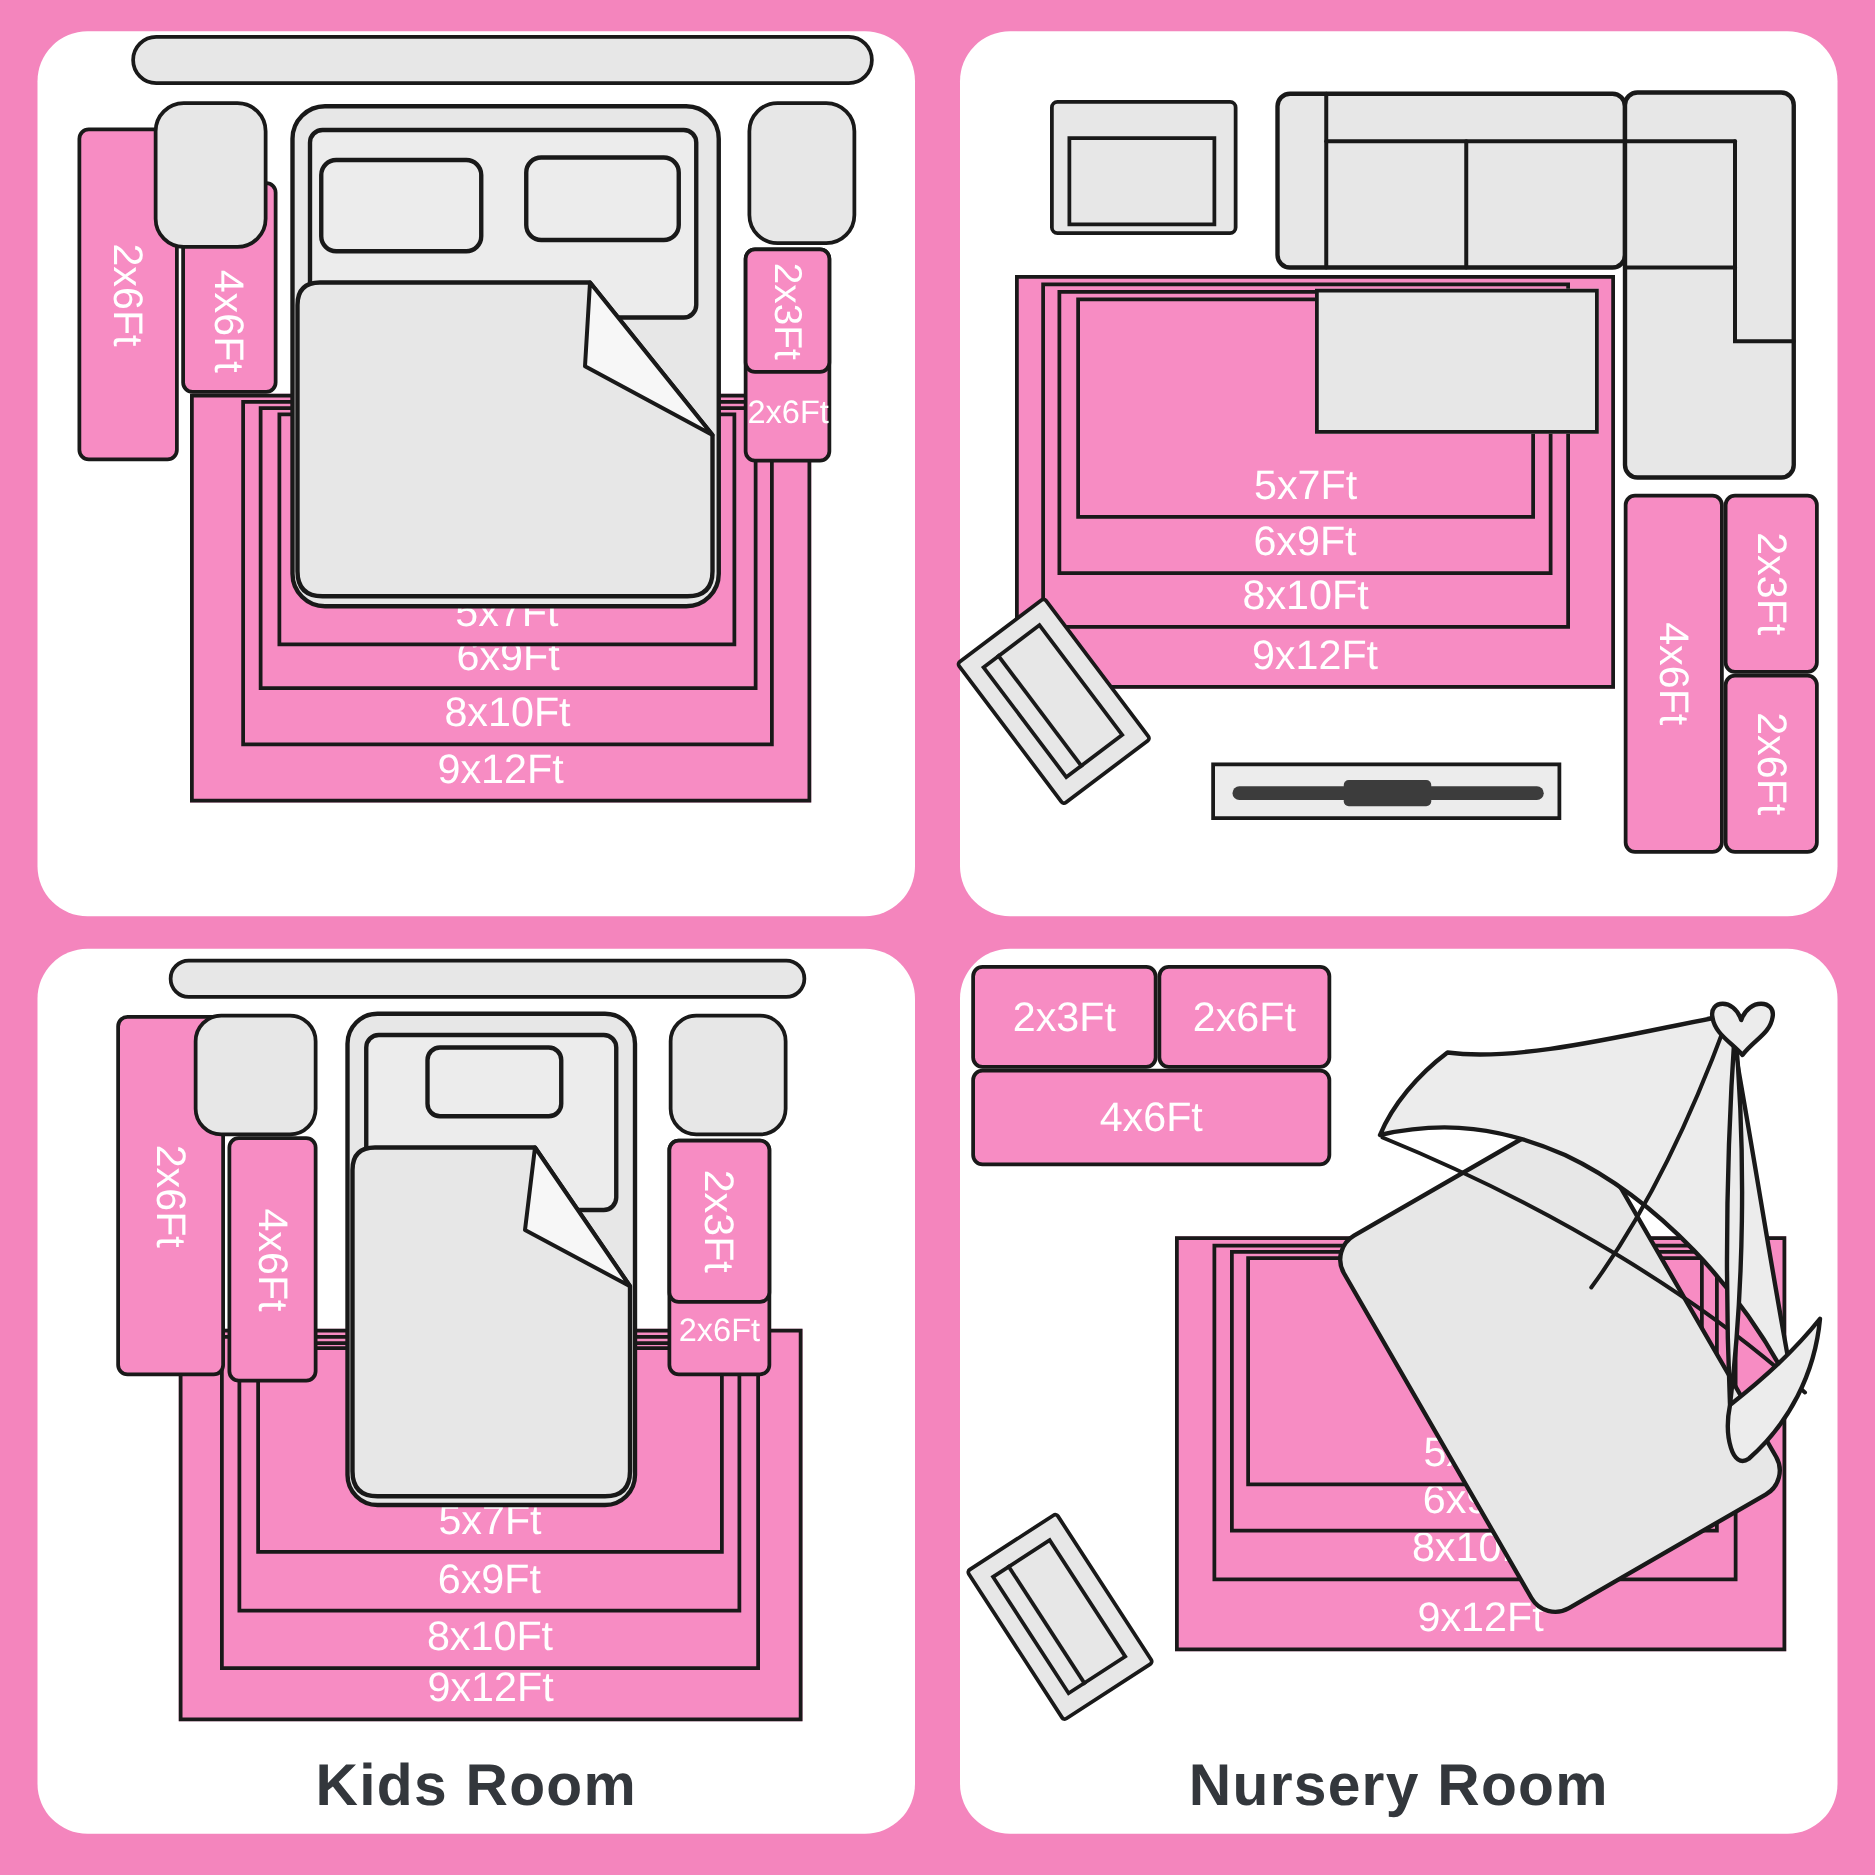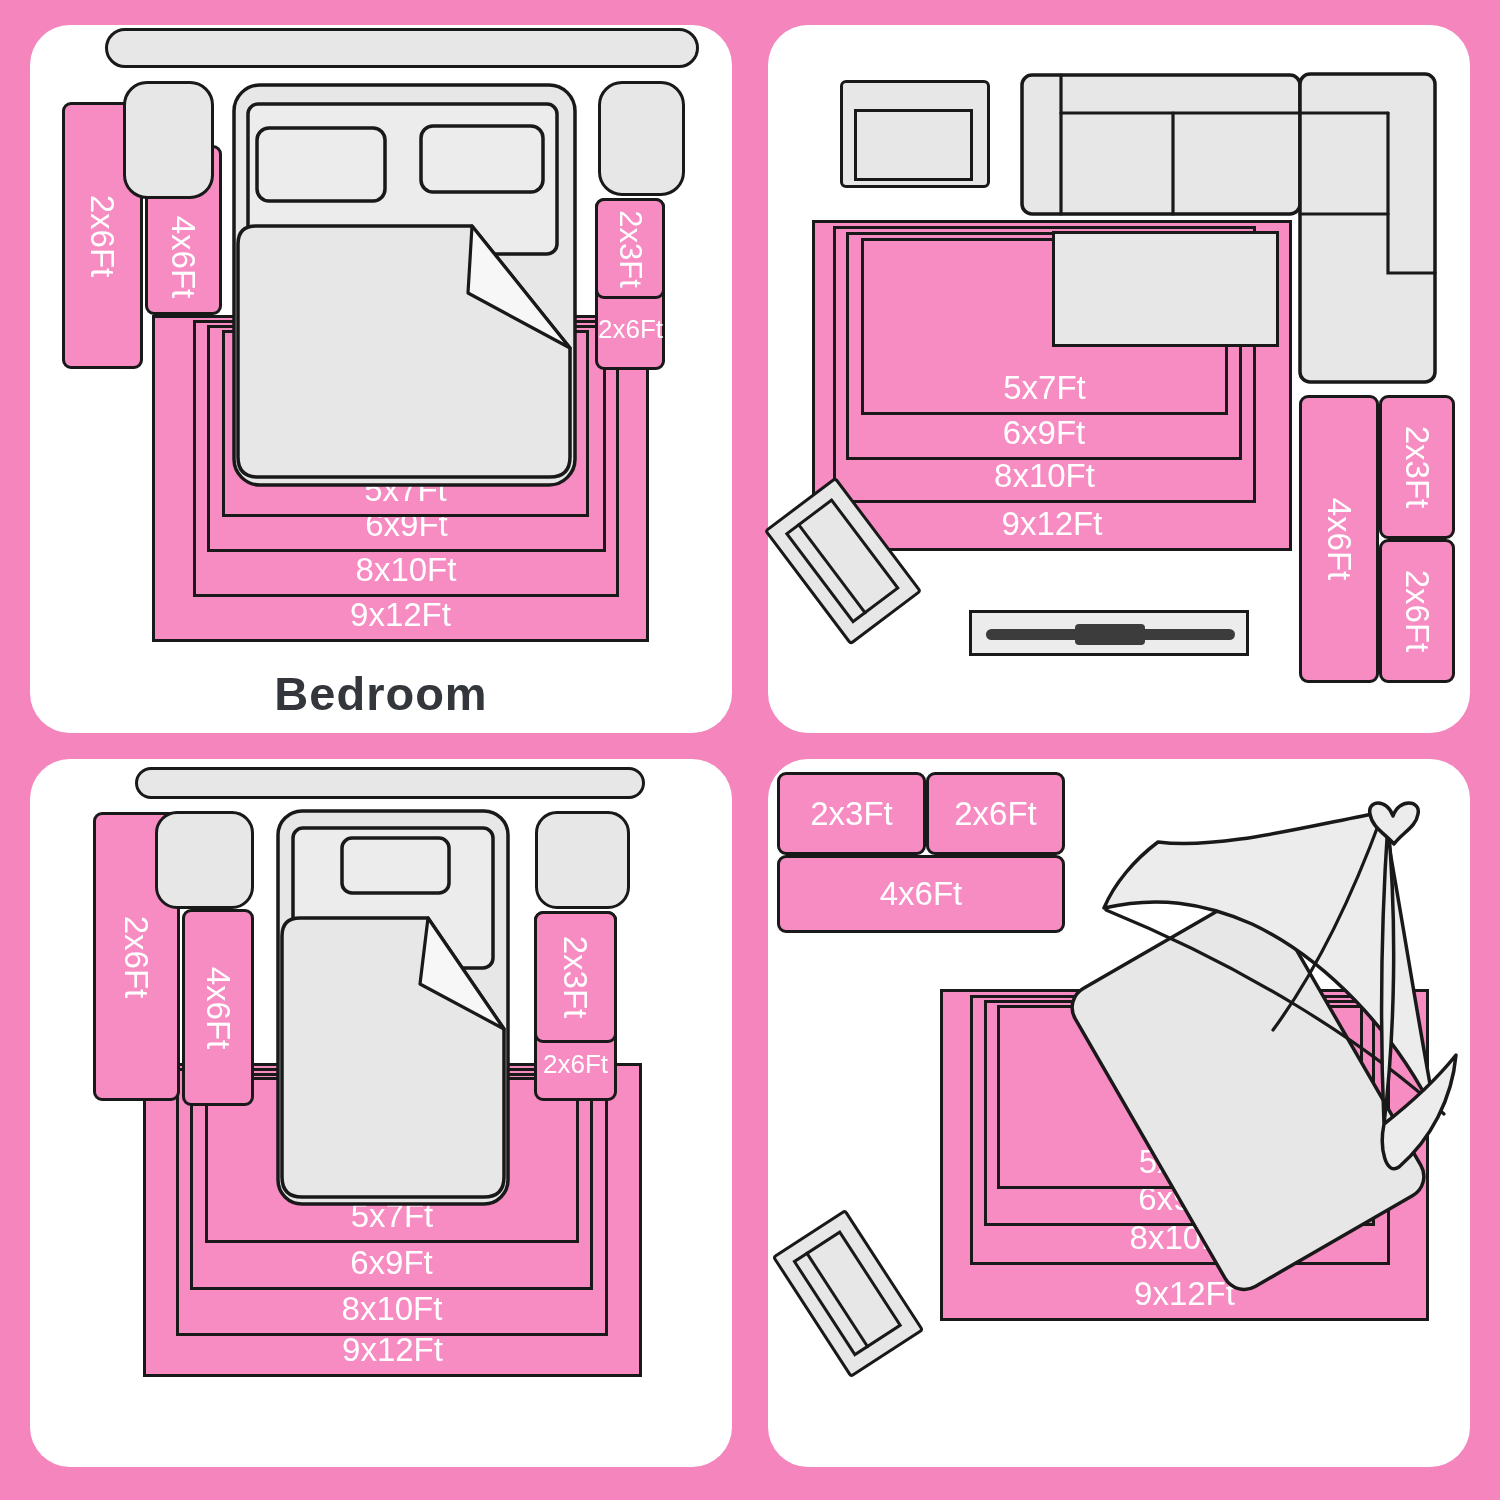--- a/index.html
+++ b/index.html
@@ -72,21 +72,20 @@
 
     <svg style="left:202px;top:55px;" width="346" height="412" viewBox="0 0 346 412">
       <rect class="st" x="2" y="5" width="341" height="400" rx="26"></rect>
       <rect class="soft" x="16" y="24" width="309" height="150" rx="10"></rect>
       <rect class="soft" x="25" y="48" width="128" height="73" rx="12"></rect>
       <rect class="soft" x="189" y="46" width="122" height="66" rx="12"></rect>
       <path class="st" d="M 24 146 H 240 L 338 268 V 377 Q 338 397 318 397 H 26 Q 6 397 6 377 V 164 Q 6 146 24 146 Z"></path>
       <path class="flap" d="M 240 146 L 236 213 L 338 268 Z"></path>
     </svg>
 
-    <div class="title">Bedroom</div>
   </div>
 
   <div class="panel" style="left:768px;top:25px;width:702px;height:708px;">
 
     <div class="rug" style="left:44px;top:195px;width:480px;height:331px;">
       <div class="nlabel">9x12Ft</div>
     </div>
     <div class="rug" style="left:65px;top:201px;width:423px;height:277px;">
       <div class="nlabel">8x10Ft</div>
     </div>
@@ -180,20 +179,21 @@
     <div class="furn" style="left:505px;top:52px;width:95px;height:98px;border-radius:22px;"></div>
 
     <svg style="left:246px;top:48px;" width="236" height="402" viewBox="0 0 236 402">
       <rect class="st" x="2" y="4" width="230" height="393" rx="24"></rect>
       <rect class="soft" x="17" y="21" width="200" height="140" rx="10"></rect>
       <rect class="soft" x="66" y="31" width="107" height="55" rx="10"></rect>
       <path class="st" d="M 24 111 H 152 L 228 222 V 370 Q 228 390 208 390 H 26 Q 6 390 6 370 V 129 Q 6 111 24 111 Z"></path>
       <path class="flap" d="M 152 111 L 144 177 L 228 222 Z"></path>
     </svg>
 
+    <div class="title">Kids Room</div>
   </div>
 
   <div class="panel" style="left:768px;top:759px;width:702px;height:708px;">
 
     <div class="rug" style="left:172px;top:230px;width:489px;height:332px;">
       <div class="nlabel">9x12Ft</div>
     </div>
     <div class="rug" style="left:202px;top:236px;width:420px;height:270px;">
       <div class="nlabel">8x10Ft</div>
     </div>
@@ -223,15 +223,16 @@
     </div>
     <div class="rug rounded" style="left:9px;top:96px;width:288px;height:78px;">
       <div class="hwrap">4x6Ft</div>
     </div>
 
     <div class="furn" style="left:36px;top:462px;width:88px;height:145px;transform:rotate(-33deg);border-radius:4px;">
       <div class="furn-inner" style="left:12px;top:12px;width:57px;height:114px;"></div>
       <div class="furn-inner" style="left:27px;top:12px;width:0px;height:114px;border-width:0 0 0 3px;"></div>
     </div>
 
+    <div class="title">Nursery Room</div>
   </div>
 
 </div>
 
 </body></html>

